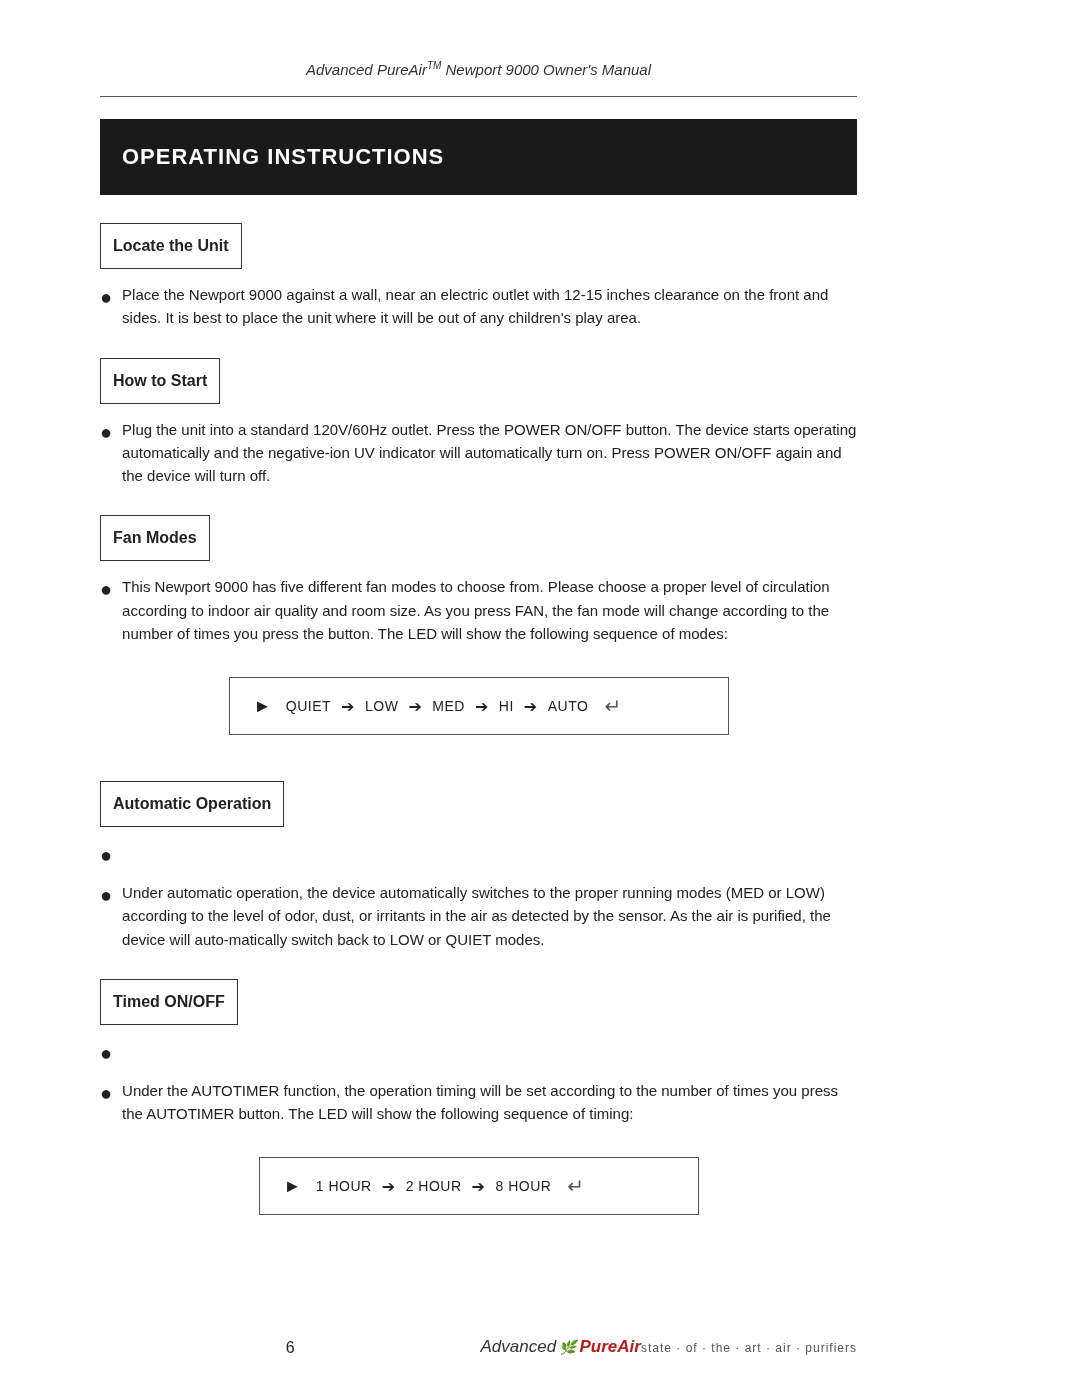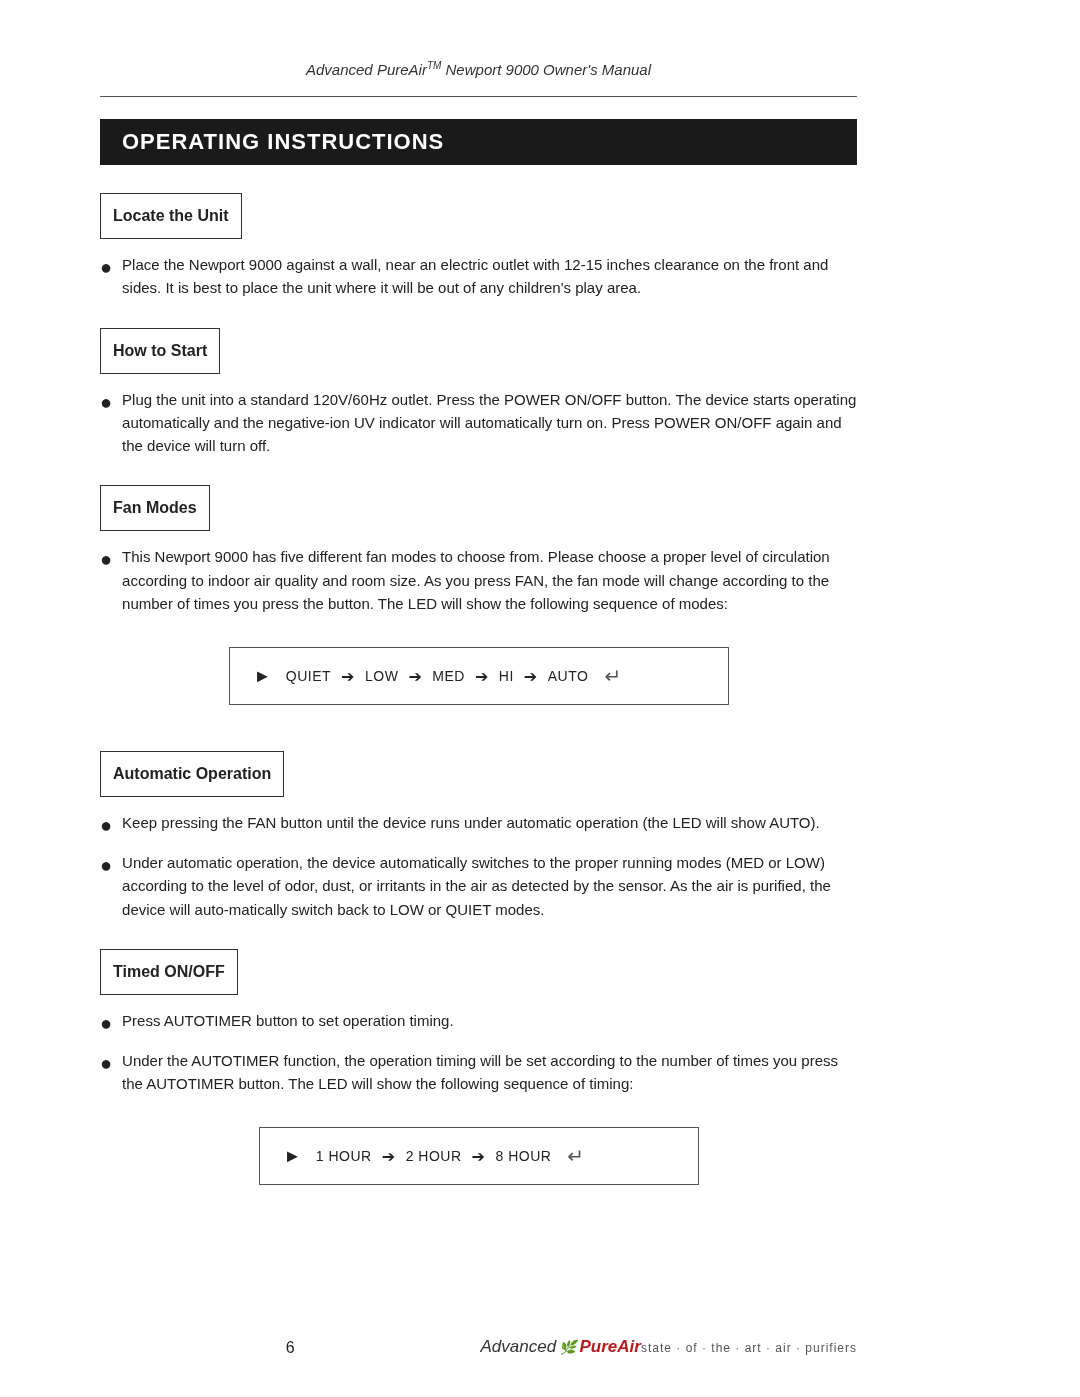--- a/index.html
+++ b/index.html
@@ -36,21 +36,21 @@
       border: none;
       border-top: 1.5px solid #555;
       margin-bottom: 22px;
     }
 
     .section-header-bar {
       background: #1a1a1a;
       color: #ffffff;
       font-size: 22px;
       font-weight: bold;
-      padding: 10px 22px;
+      padding: 25px 22px;
       letter-spacing: 1px;
       margin-bottom: 28px;
       display: inline-block;
       width: 100%;
     }
 
     .subsection-label {
       border: 1.5px solid #333;
       font-weight: bold;
       font-size: 16px;
@@ -208,34 +208,32 @@
         </div>
       </div>
     </div>
   </div>
 
   
   <div class="subsection">
     <div class="subsection-label">Automatic Operation</div>
     <div class="bullet-item">
       <span class="bullet-dot">●</span>
-      <span>Keep pressing the FAN button until the device runs under automatic operation (the LED will show AUTO).</span>
     </div>
     <div class="bullet-item">
       <span class="bullet-dot">●</span>
       <span>Under automatic operation, the device automatically switches to the proper running modes (MED or LOW) according to the level of odor, dust, or irritants in the air as detected by the sensor.  As the air is purified, the device will auto-matically switch back to LOW or QUIET modes.</span>
     </div>
   </div>
 
   
   <div class="subsection">
     <div class="subsection-label">Timed ON/OFF</div>
     <div class="bullet-item">
       <span class="bullet-dot">●</span>
-      <span>Press AUTOTIMER button to set operation timing.</span>
     </div>
     <div class="bullet-item">
       <span class="bullet-dot">●</span>
       <span>Under the AUTOTIMER function, the operation timing will be set according to the number of times you press the AUTOTIMER button.  The LED will show the following sequence of timing:</span>
     </div>
 
     
     <div class="diagram-container">
       <div class="timer-diagram">
         <div class="fan-diagram-inner">

